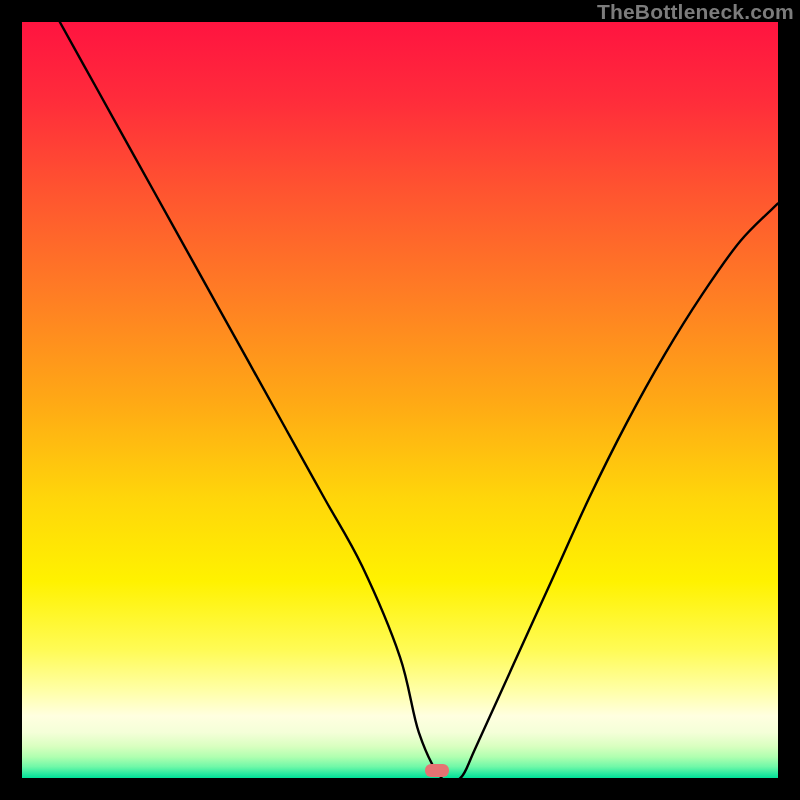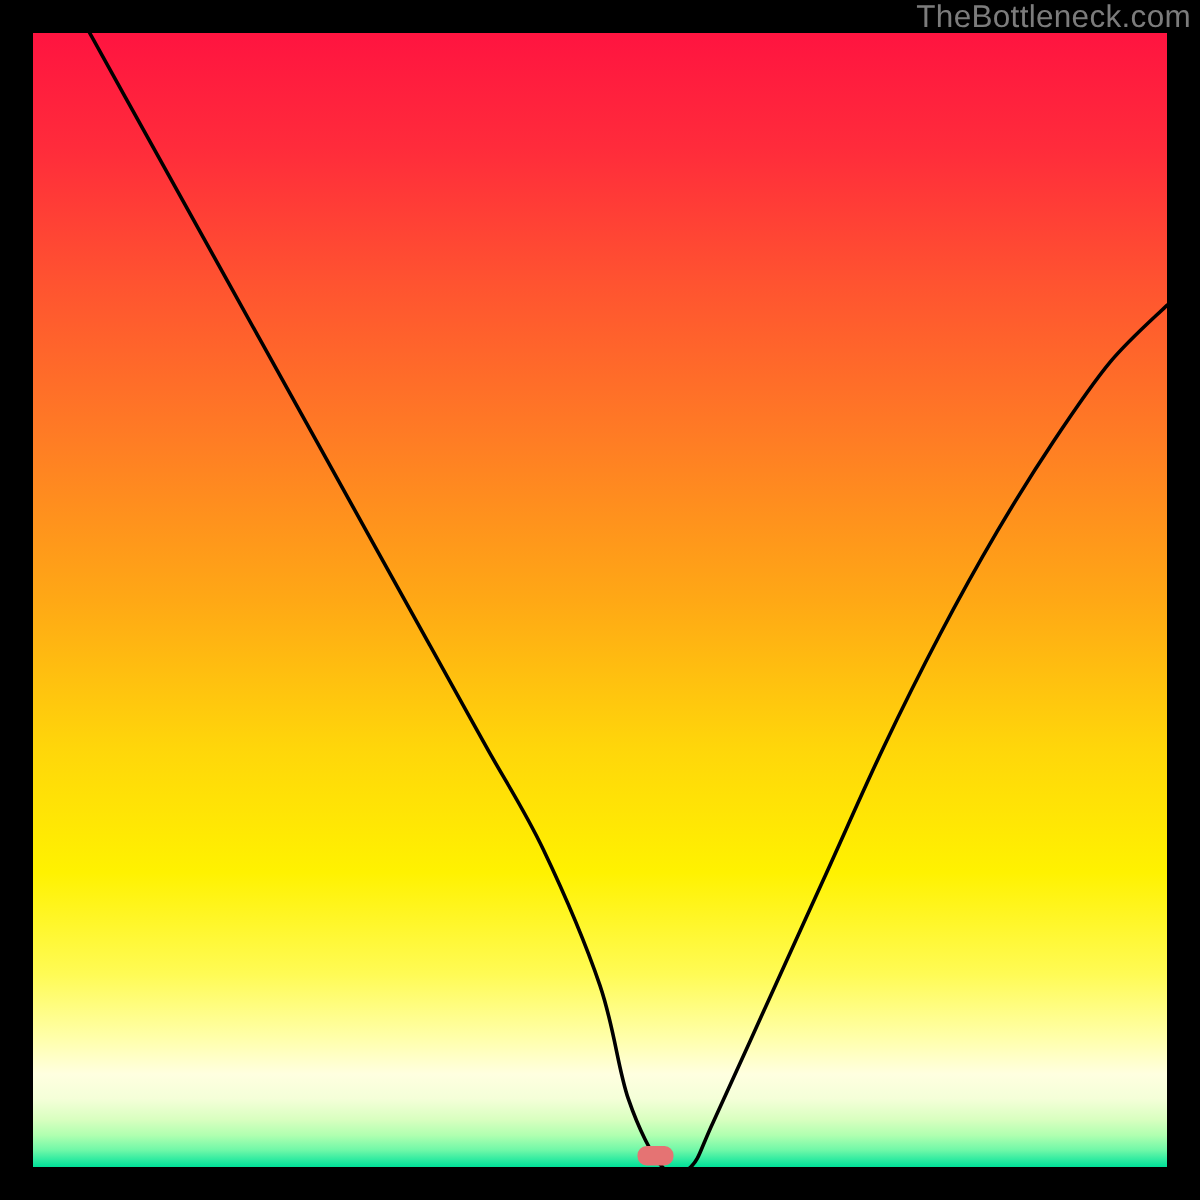--- a/index.html
+++ b/index.html
@@ -24,21 +24,21 @@
     top: 0;
     width: 756px;
     height: 756px;
   }
   .watermark {
     position: absolute;
     top: 0;
     right: 6px;
     font-family: Arial, Helvetica, sans-serif;
     font-size: 21px;
-    font-weight: 400;
+    font-weight: 700;
     color: #7c7c7c;
     letter-spacing: 0.2px;
     user-select: none;
   }
   svg {
     display: block;
   }
 </style>
 </head>
 <body>

